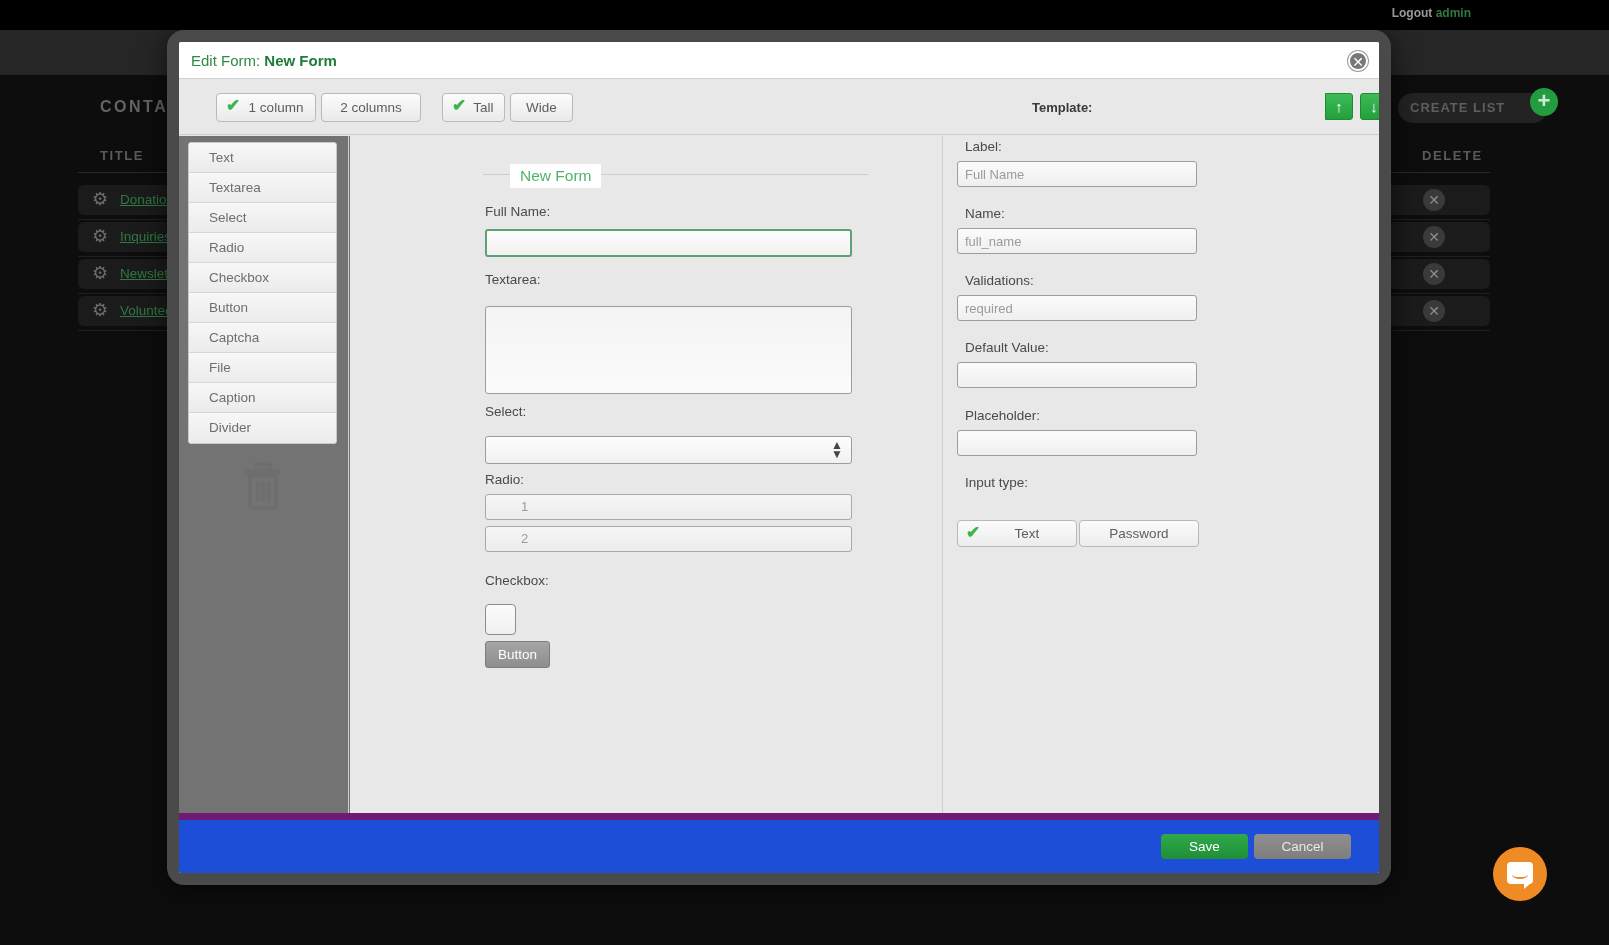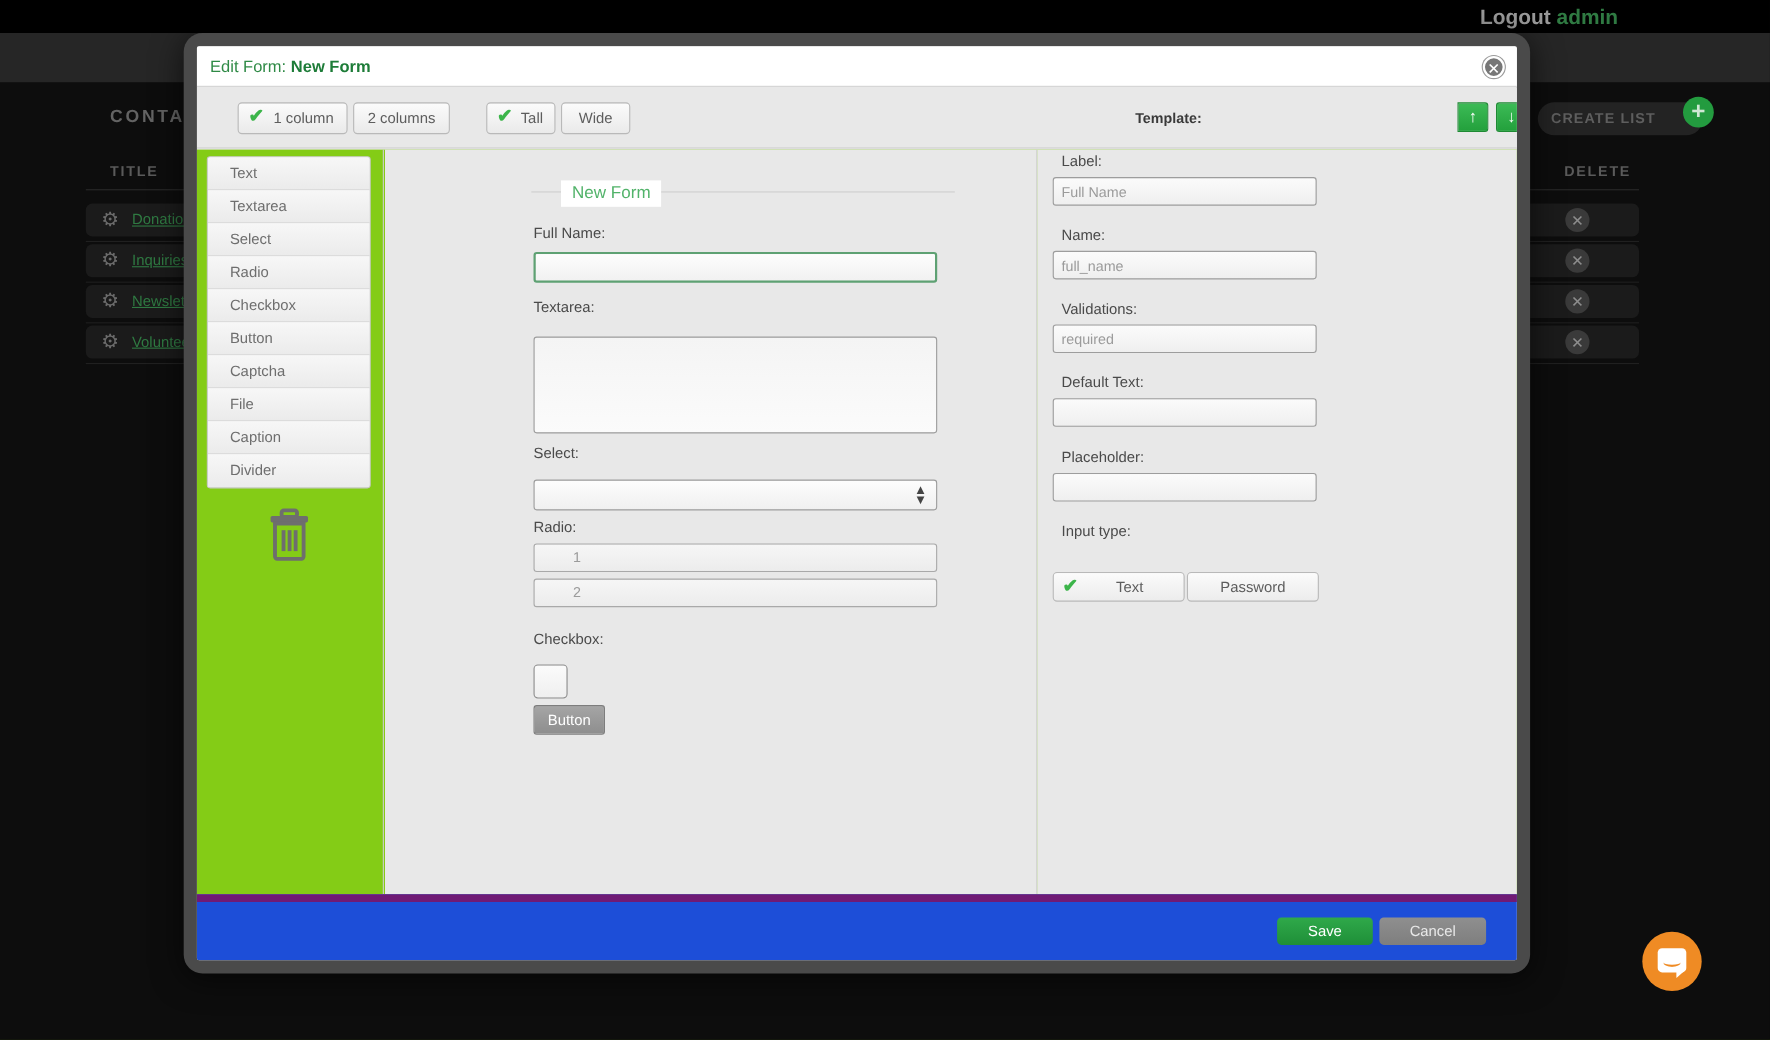--- a/index.html
+++ b/index.html
@@ -15,21 +15,21 @@
   #bg-page {
     position: absolute; inset: 0;
     background: #0c0c0c;
   }
   #bg-topbar {
     position: absolute; left: 0; top: 0; width: 1609px; height: 30px;
     background: #000;
   }
   #bg-logout {
     position: absolute; right: 138px; top: 6px;
-    font-size: 19px; font-weight: bold; color: #9a9a9a;
+    font-size: 12px; font-weight: bold; color: #9a9a9a;
   }
   #bg-logout .uname { color: #2f7a42; }
   #bg-header-band {
     position: absolute; left: 0; top: 30px; width: 1609px; height: 45px;
     background: #262626;
   }
   #bg-content {
     position: absolute; left: 0; top: 75px; width: 1609px; height: 870px;
     background: #0d0d0d;
   }
@@ -135,21 +135,21 @@
     font-size: 13.5px; color: #5d5d5d;
     text-align: center; line-height: 27px;
     cursor: pointer; overflow: hidden; white-space: nowrap;
   }
   .tbtn .chk {
     position: absolute; left: 8px; top: 4px;
     width: 16px; height: 16px; color: #3cb54a; font-size: 17px; line-height: 16px;
     font-weight: bold;
   }
   #btn-1col { left: 37px; width: 100px; }
-  #btn-2col { left: 142px; width: 88px; }
+  #btn-2col { left: 142px; width: 100px; }
   #btn-tall { left: 263px; width: 63px; }
   #btn-wide { left: 331px; width: 63px; }
   #btn-1col span.lbl, #btn-tall span.lbl { padding-left: 20px; }
 
   #template-label {
     position: absolute; left: 817px; top: 20px;
     font-size: 13px; font-weight: bold; color: #3a3a3a; margin-left: 36px;
   }
   #template-input {
     position: absolute; left: 887px; top: 13px;
@@ -167,21 +167,21 @@
     border: 1px solid #1f8a34; border-radius: 3px;
     color: #fff; font-size: 15px; text-align: center; line-height: 25px;
     cursor: pointer;
   }
   #tpl-upload { left: 1146px; border-radius: 0 3px 3px 0; }
   #tpl-download { left: 1181px; }
 
   
   #modal-body {
     position: absolute; left: 0; top: 94px; width: 100%; bottom: 60px;
-    background: #84cc16;
+    background: #737373;
   }
   #col-palette {
     position: absolute; left: 0; top: 0; width: 170px; height: 100%;
     border-right: 1px solid #cfcfcf;
   }
   #palette-list {
     position: absolute; left: 9px; top: 6px; width: 149px;
     border: 1px solid #c9c9c9; border-radius: 3px;
     background: #f2f2f2;
     overflow: hidden;
@@ -479,21 +479,21 @@
     <div id="col-props">
       <div class="prop-label" style="top:3px">Label:</div>
       <input class="prop-input" style="top: 25px;" type="text" placeholder="Full Name">
 
       <div class="prop-label" style="top:70px">Name:</div>
       <input class="prop-input" style="top: 92px;" type="text" placeholder="full_name">
 
       <div class="prop-label" style="top:137px">Validations:</div>
       <input class="prop-input" style="top: 159px;" type="text" placeholder="required">
 
-      <div class="prop-label" style="top:204px">Default Text:</div>
+      <div class="prop-label" style="top:204px">Default Value:</div>
       <input class="prop-input" style="top: 226px;" type="text">
 
       <div class="prop-label" style="top:272px">Placeholder:</div>
       <input class="prop-input" style="top: 294px;" type="text">
 
       <div class="prop-label" style="top:339px">Input type:</div>
       <div class="type-btn" id="type-text">
         <span class="chk">✔</span>
         <span style="padding-left:20px">Text</span>
       </div>

